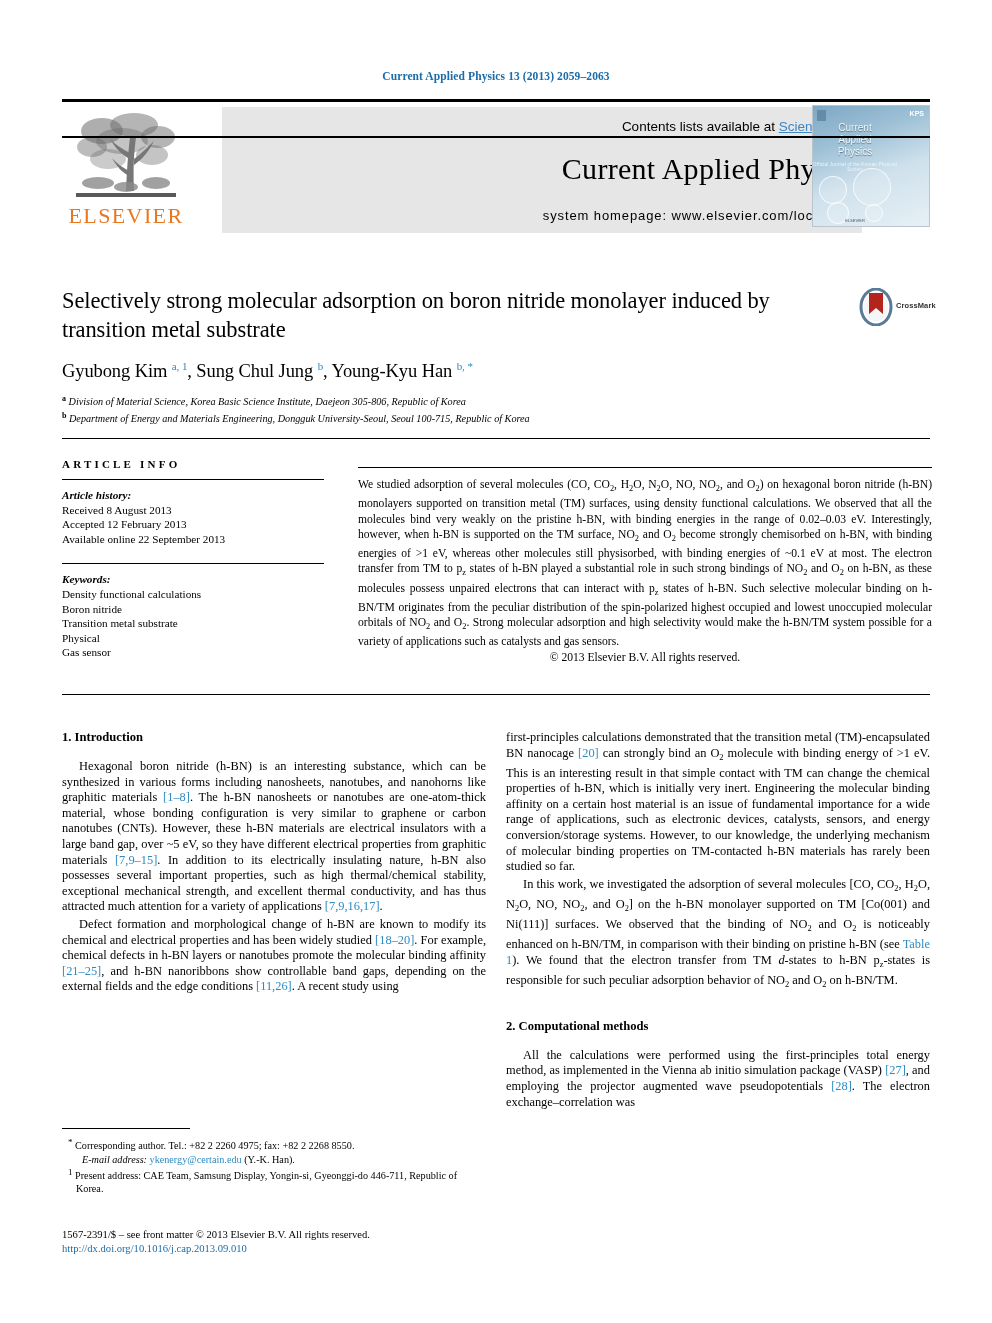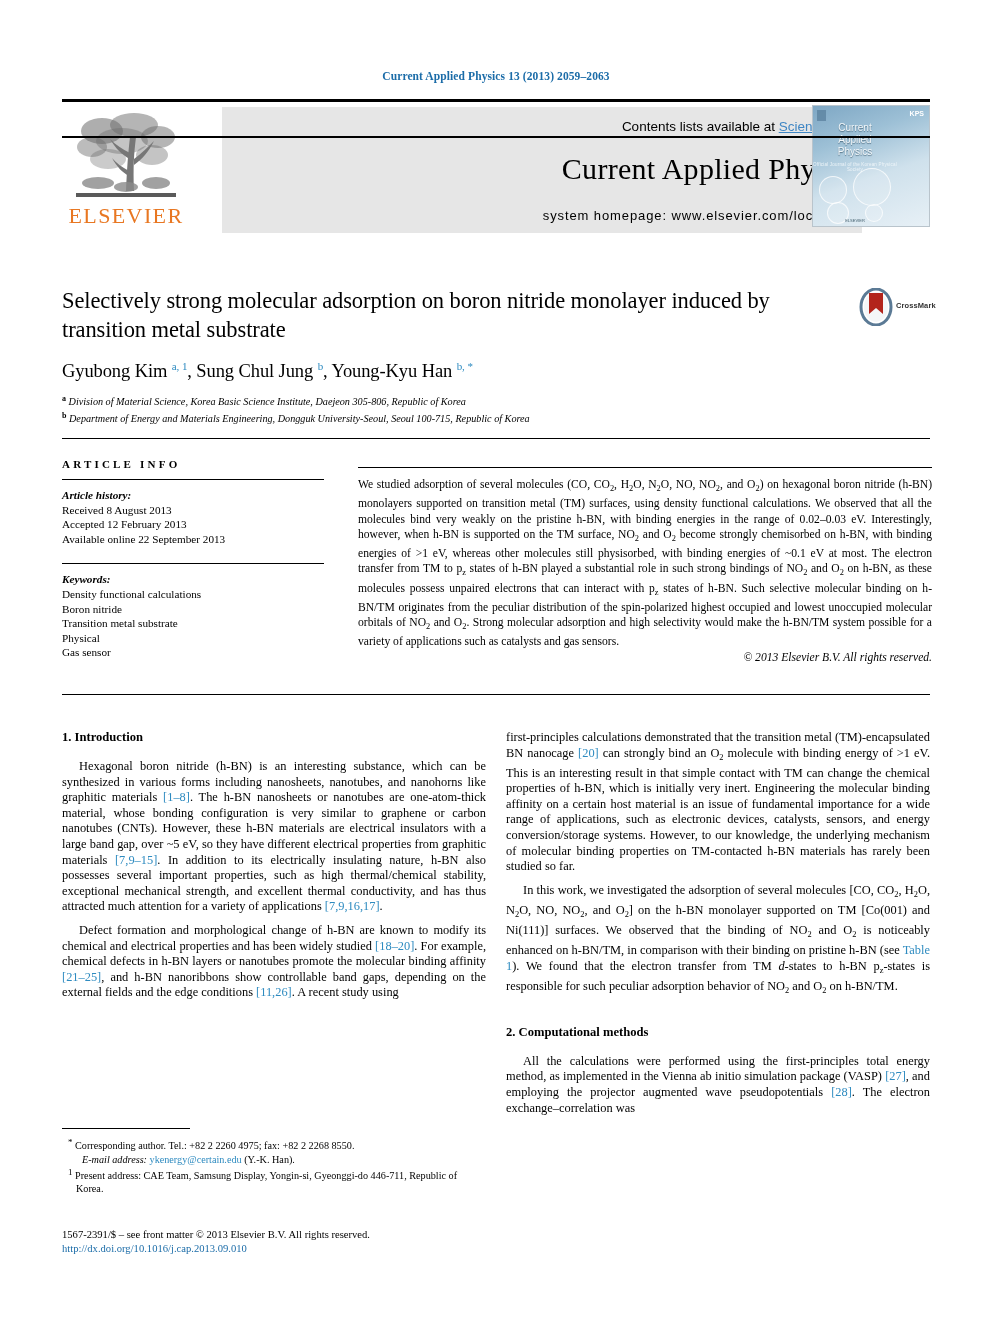--- a/index.html
+++ b/index.html
@@ -243,25 +243,24 @@
   .kw-block { margin-top: 17px; }
   .kw-rule { height:1px; background:#000; margin-bottom: 8px; }
   .abs-body {
     font-family: "Liberation Serif", serif;
     font-size: 11.6px;
     line-height: 15.1px;
     text-align: justify;
     margin-top: 9px;
   }
   .copyright {
-    text-align: right;
+    text-align: center;
     font-family: "Liberation Serif", serif;
     font-size: 11.6px;
     margin-top: 1px;
-    font-style: italic;
   }
   .rule-bottom {
     position: absolute;
     left: 62px;
     top: 694px;
     width: 868px;
     height: 1px;
     background: #000;
   }
 
@@ -286,21 +285,21 @@
   }
   h2.sec.spaced { margin-top: 26px; }
   p.body {
     font-family: "Liberation Serif", serif;
     font-size: 12.4px;
     line-height: 15.6px;
     text-align: justify;
     margin: 0;
     text-indent: 17px;
   }
-  p.body + p.body { margin-top: 8px; }
+  p.body + p.body { margin-top: 2px; }
   .ref { color: #2e8bc0; }
   sub { font-size: 8.4px; }
 
   
   .footnote-area {
     position: absolute;
     left: 62px;
     top: 1128px;
     width: 424px;
   }

